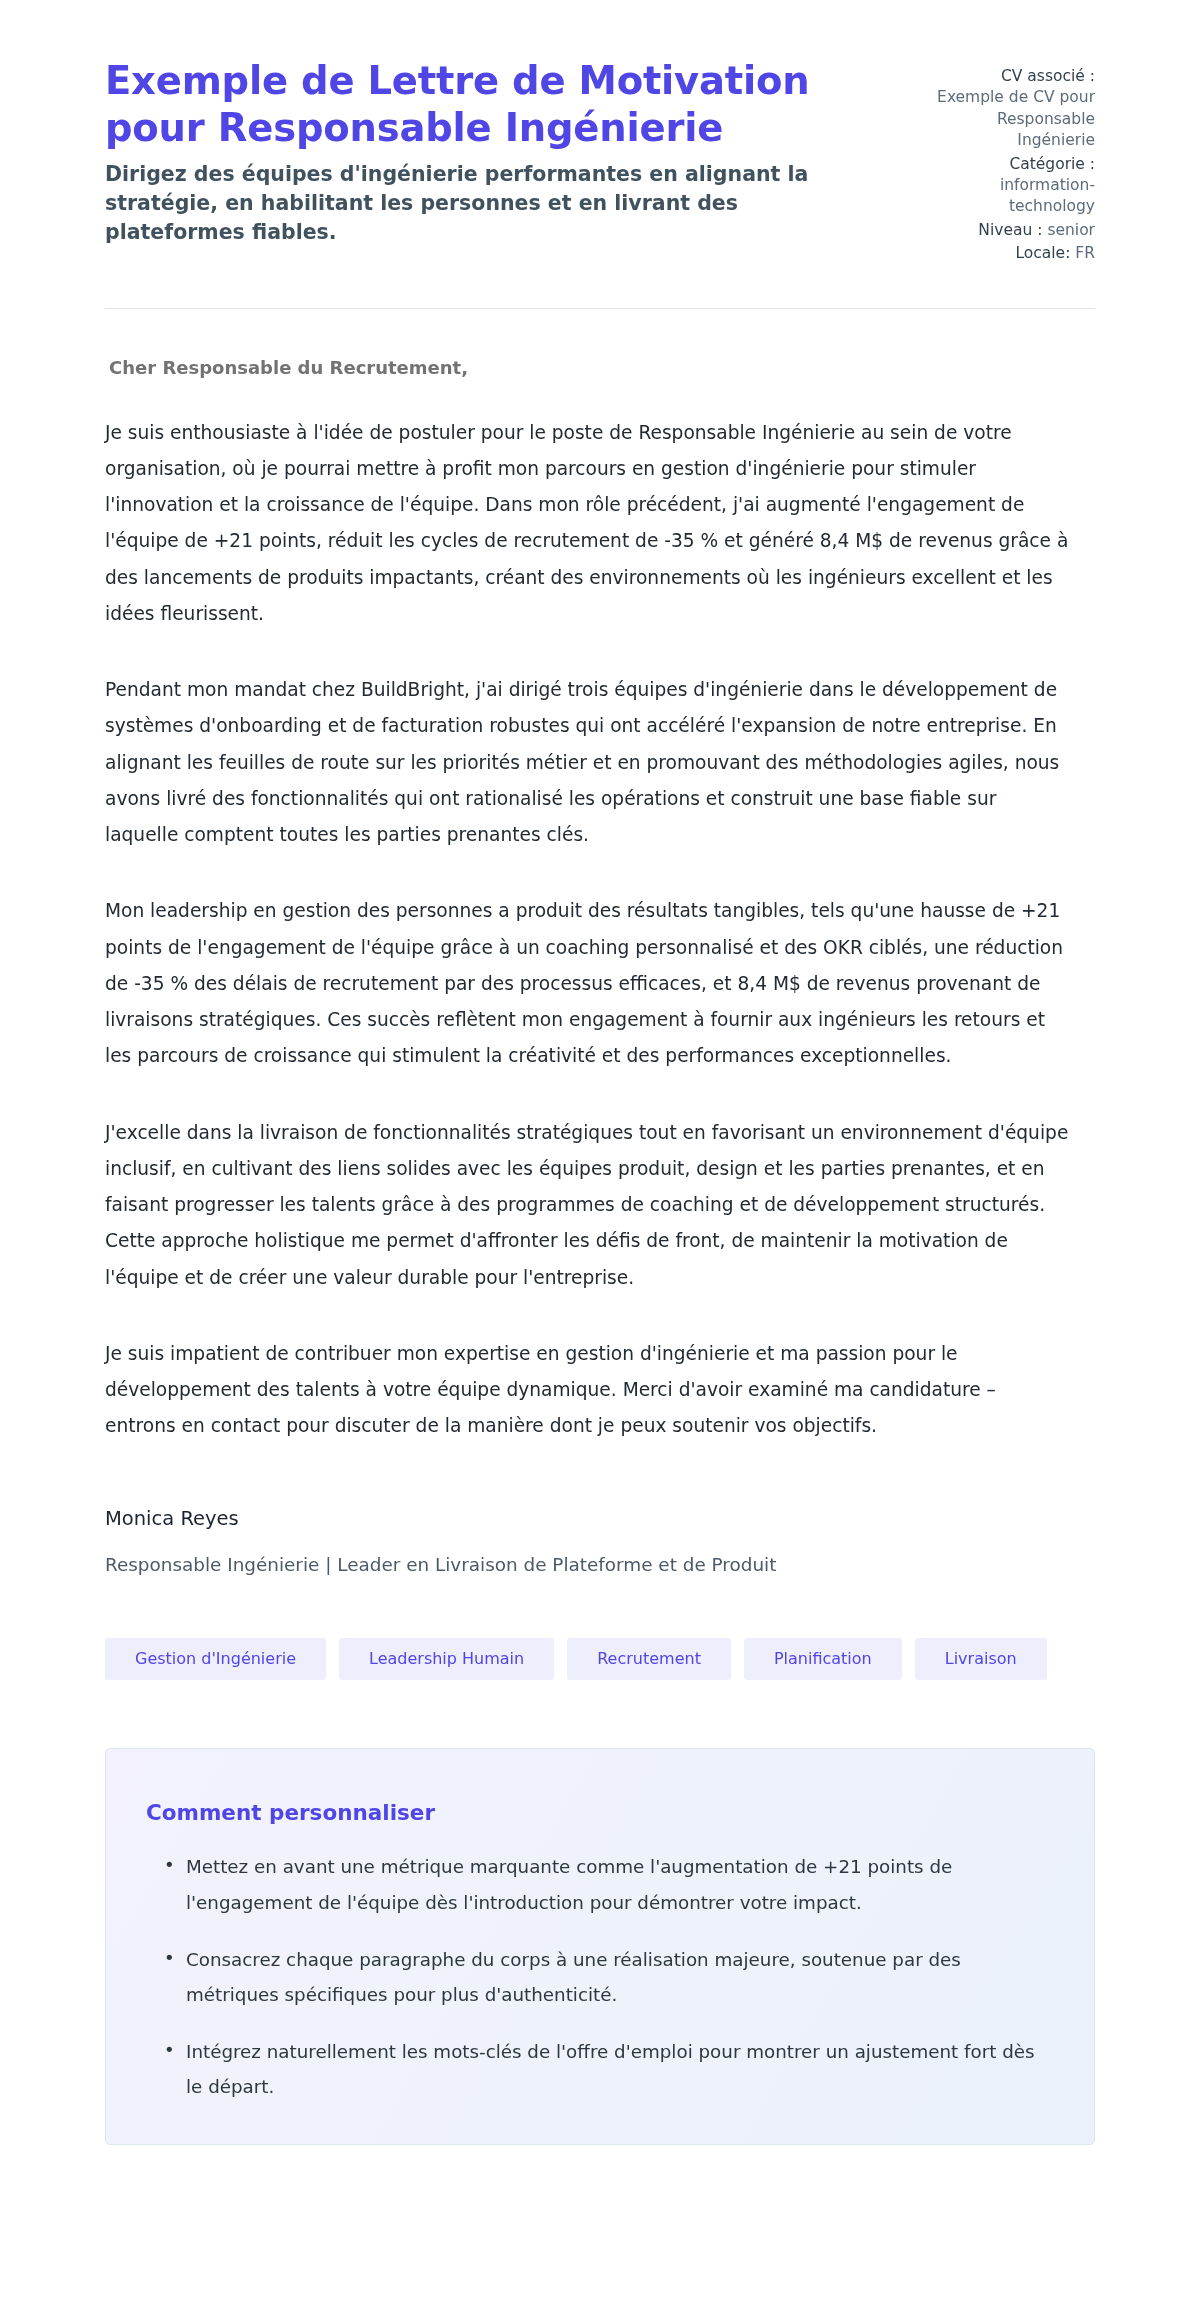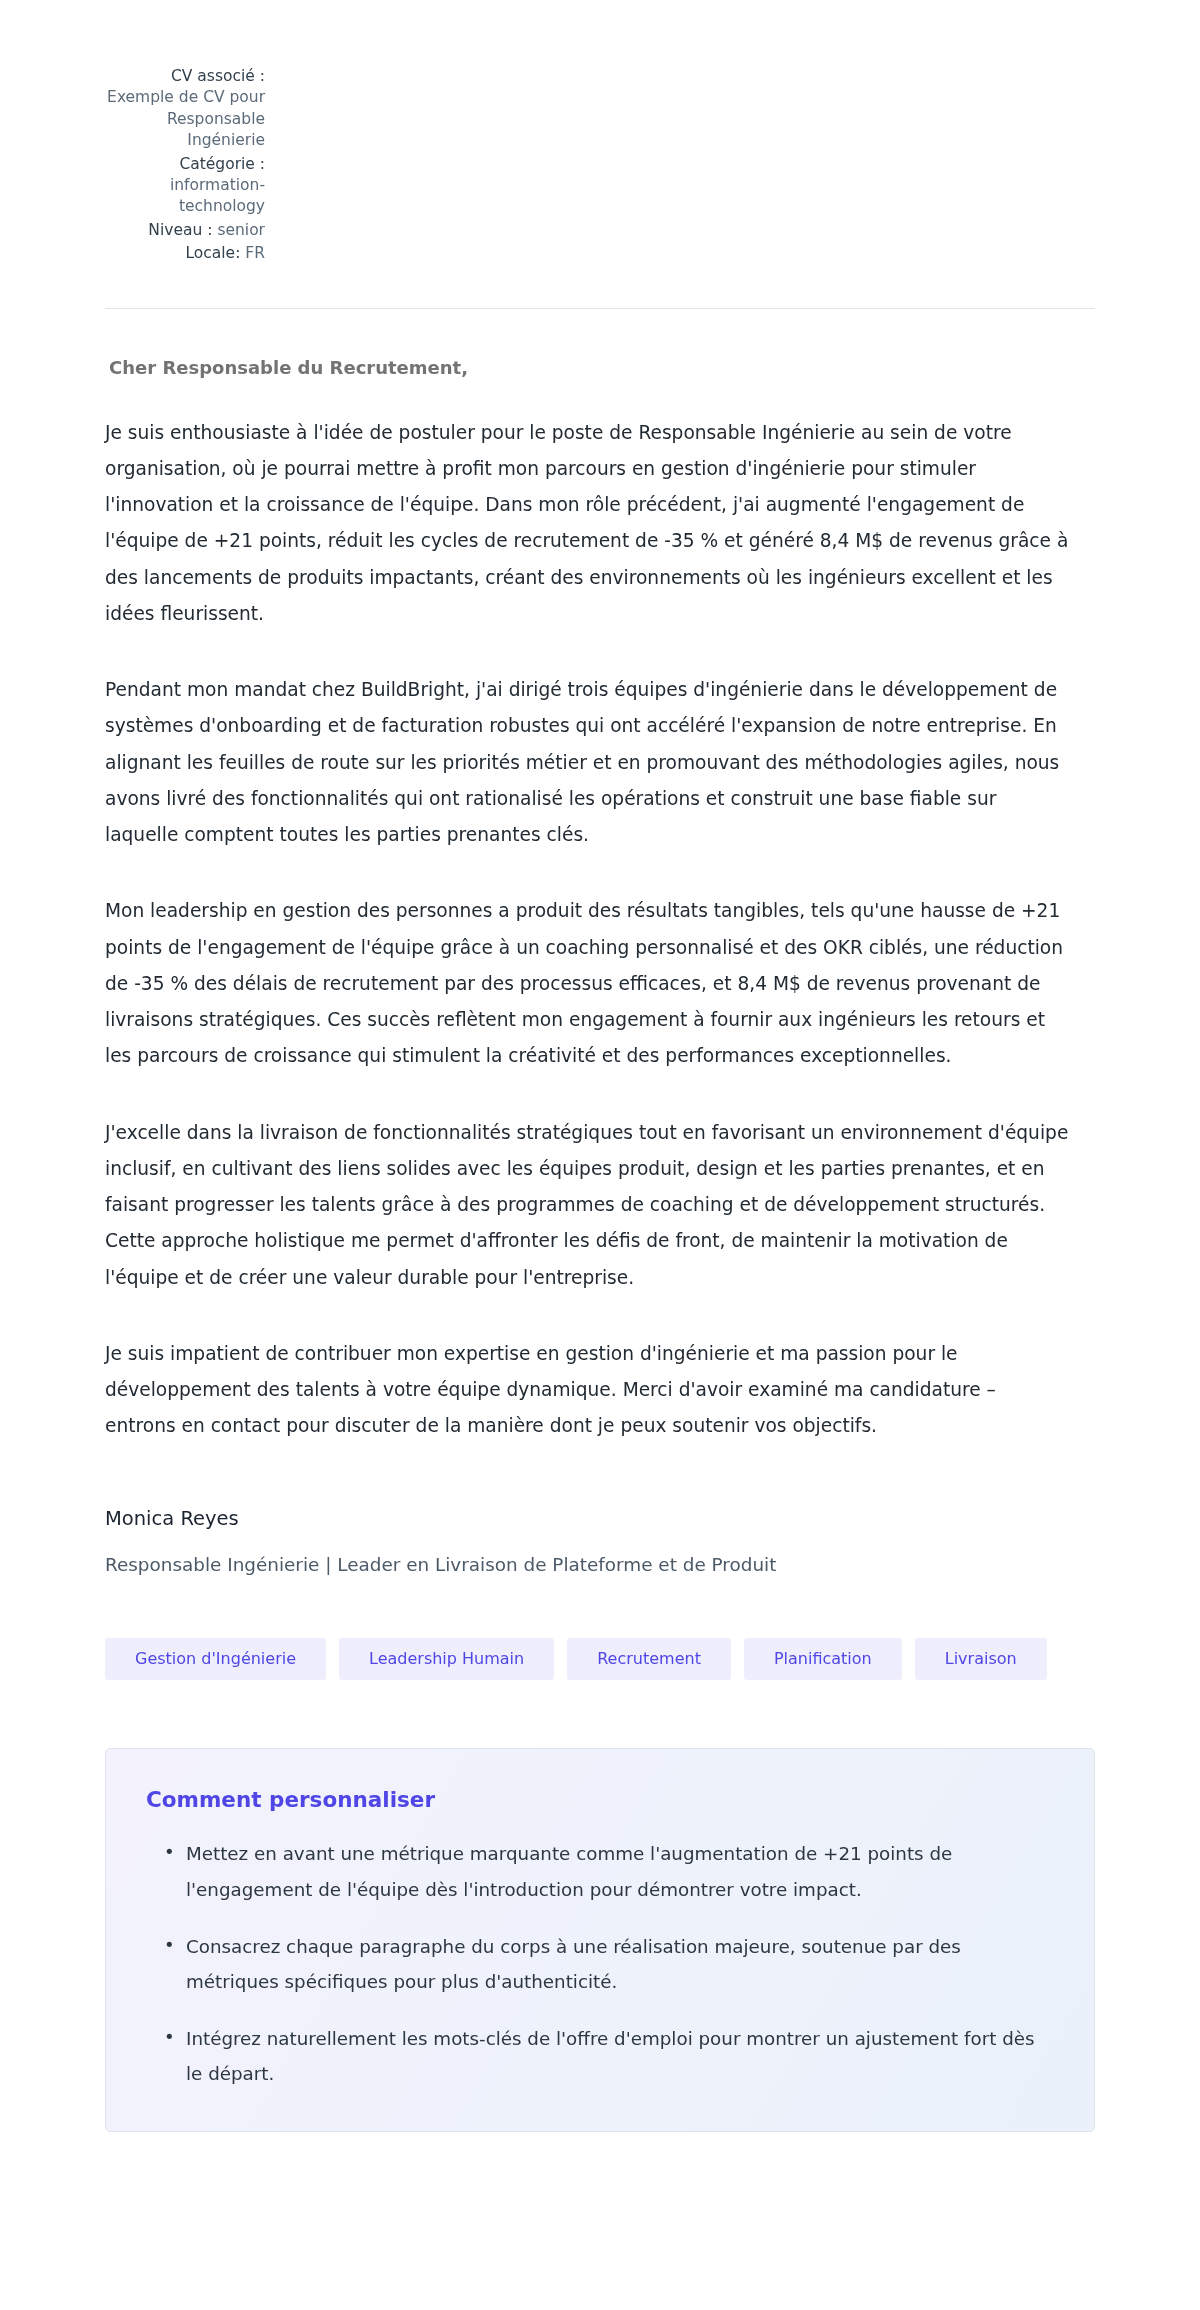--- a/index.html
+++ b/index.html
@@ -126,21 +126,21 @@
 
   
   .callout {
     margin-top: 68px;
     background: linear-gradient(120deg, #f3f2fd 0%, #eef2fb 55%, #eaf1fa 100%);
     border: 1px solid #dfe5ef;
     border-radius: 5px;
     padding: 36px 40px 40px 40px;
   }
   .callout-title {
-    margin: 0 0 22px 0;
+    margin: 13px 0 22px 0;
     font-size: 21.5px;
     font-weight: 700;
     color: #4f46e5;
     line-height: 1.35;
   }
   .callout-list {
     margin: 0;
     padding: 0 0 0 24px;
     list-style: none;
   }
@@ -163,20 +163,24 @@
     line-height: 1.92;
   }
 </style>
 </head>
 <body>
 
 <div class="page">
   <div class="inner">
 
     <div class="header">
+      <div class="header-left">
+        <h1 class="doc-title">Exemple de Lettre de Motivation pour Responsable Ingénierie</h1>
+        <p class="doc-subtitle">Dirigez des équipes d'ingénierie performantes en alignant la stratégie, en habilitant les personnes et en livrant des plateformes fiables.</p>
+      </div>
 
       <div class="header-right">
         <div class="meta-block meta-stack">
           <span class="meta-label">CV associé :</span>
           <span class="meta-value">Exemple de CV pour Responsable Ingénierie</span>
         </div>
         <div class="meta-block meta-stack">
           <span class="meta-label">Catégorie :</span>
           <span class="meta-value">information-technology</span>
         </div>

